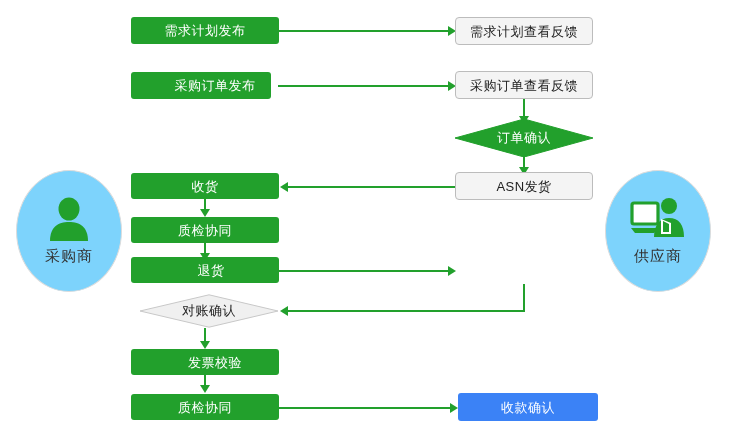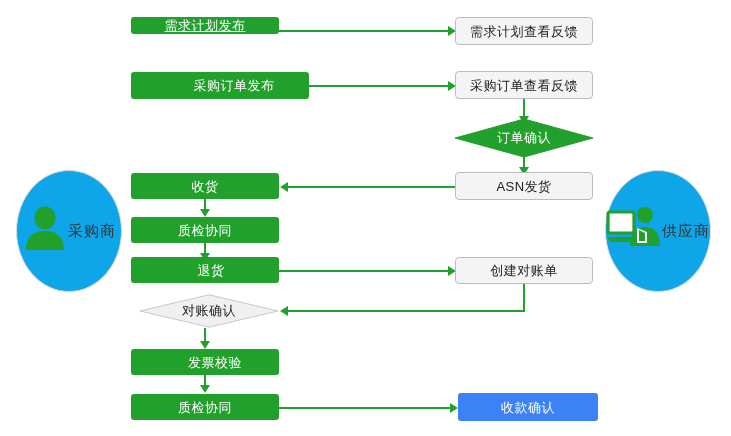--- a/index.html
+++ b/index.html
@@ -101,24 +101,24 @@
     border-right: 5px solid transparent;
     border-top: 8px solid #22a02c;
   }
 
   
   .actor {
     position: absolute;
     width: 104px;
     height: 120px;
     border-radius: 50%;
-    background: #0ea5e9;
+    background: #7dd3fc;
     border: 1px solid #dcdcdc;
     display: flex;
-    flex-direction: row;
+    flex-direction: column;
     align-items: center;
     justify-content: center;
     z-index: 3;
   }
   .actor .avatar-icon {
     display: block;
     margin-bottom: 2px;
   }
   .actor .actor-label {
     font-size: 15px;
@@ -186,29 +186,29 @@
 
   <div class="edge v" style="left:204px; top:328px; height:16px;"></div>
   <div class="arrow down" style="left:200px; top:341px;"></div>
 
   <div class="edge v" style="left:204px; top:375px; height:13px;"></div>
   <div class="arrow down" style="left:200px; top:385px;"></div>
 
   <div class="edge h" style="left:278px; top:407px; width:172px;"></div>
   <div class="arrow right" style="left:450px; top:403px;"></div>
 
-  <div class="node green" style="left:131px; top:17px; width:148px; height:17px;text-decoration:underline;">
+  <div class="node green" style="left:131px; top:17px; width:148px; height:27px;">
     <span>需求计划发布</span>
   </div>
 
   <div class="node plain" style="left:455px; top:17px; width:138px; height:28px;">
     <span>需求计划查看反馈</span>
   </div>
 
-  <div class="node green" style="left:131px; top:72px; width:178px; height:27px;padding-left:28px;">
+  <div class="node green" style="left:131px; top:72px; width:140px; height:27px;padding-left:28px;">
     <span>采购订单发布</span>
   </div>
 
   <div class="node plain" style="left:455px; top:71px; width:138px; height:28px;">
     <span>采购订单查看反馈</span>
   </div>
 
   <div class="diamond green" style="left:455px; top:119px; width:138px; height:38px;">
     <svg width="138" height="38" viewBox="0 0 138 38" style="display:block;">
       <polygon class="dshape" points="69,0 138,19 69,38 0,19"></polygon>
@@ -225,23 +225,20 @@
   </div>
 
   <div class="node green" style="left:131px; top:217px; width:148px; height:26px;">
     <span>质检协同</span>
   </div>
 
   <div class="node green" style="left:131px; top:257px; width:148px; height:26px;padding-left:12px;">
     <span>退货</span>
   </div>
 
-  <div class="node plain" style="left:455px; top:257px; width:138px; height:27px;">
-    <span>创建对账单</span>
-  </div>
 
   <div class="diamond gray" style="left:139px; top:294px; width:140px; height:34px;">
     <svg width="140" height="34" viewBox="0 0 140 34" style="display:block;">
       <polygon class="dshape" points="70,0.8 139,17 70,33.2 1,17" stroke-width="1"></polygon>
     </svg>
     <span class="dlabel">对账确认</span>
   </div>
 
   <div class="node green" style="left:131px; top:349px; width:148px; height:26px;padding-left:20px;">
     <span>发票校验</span>

